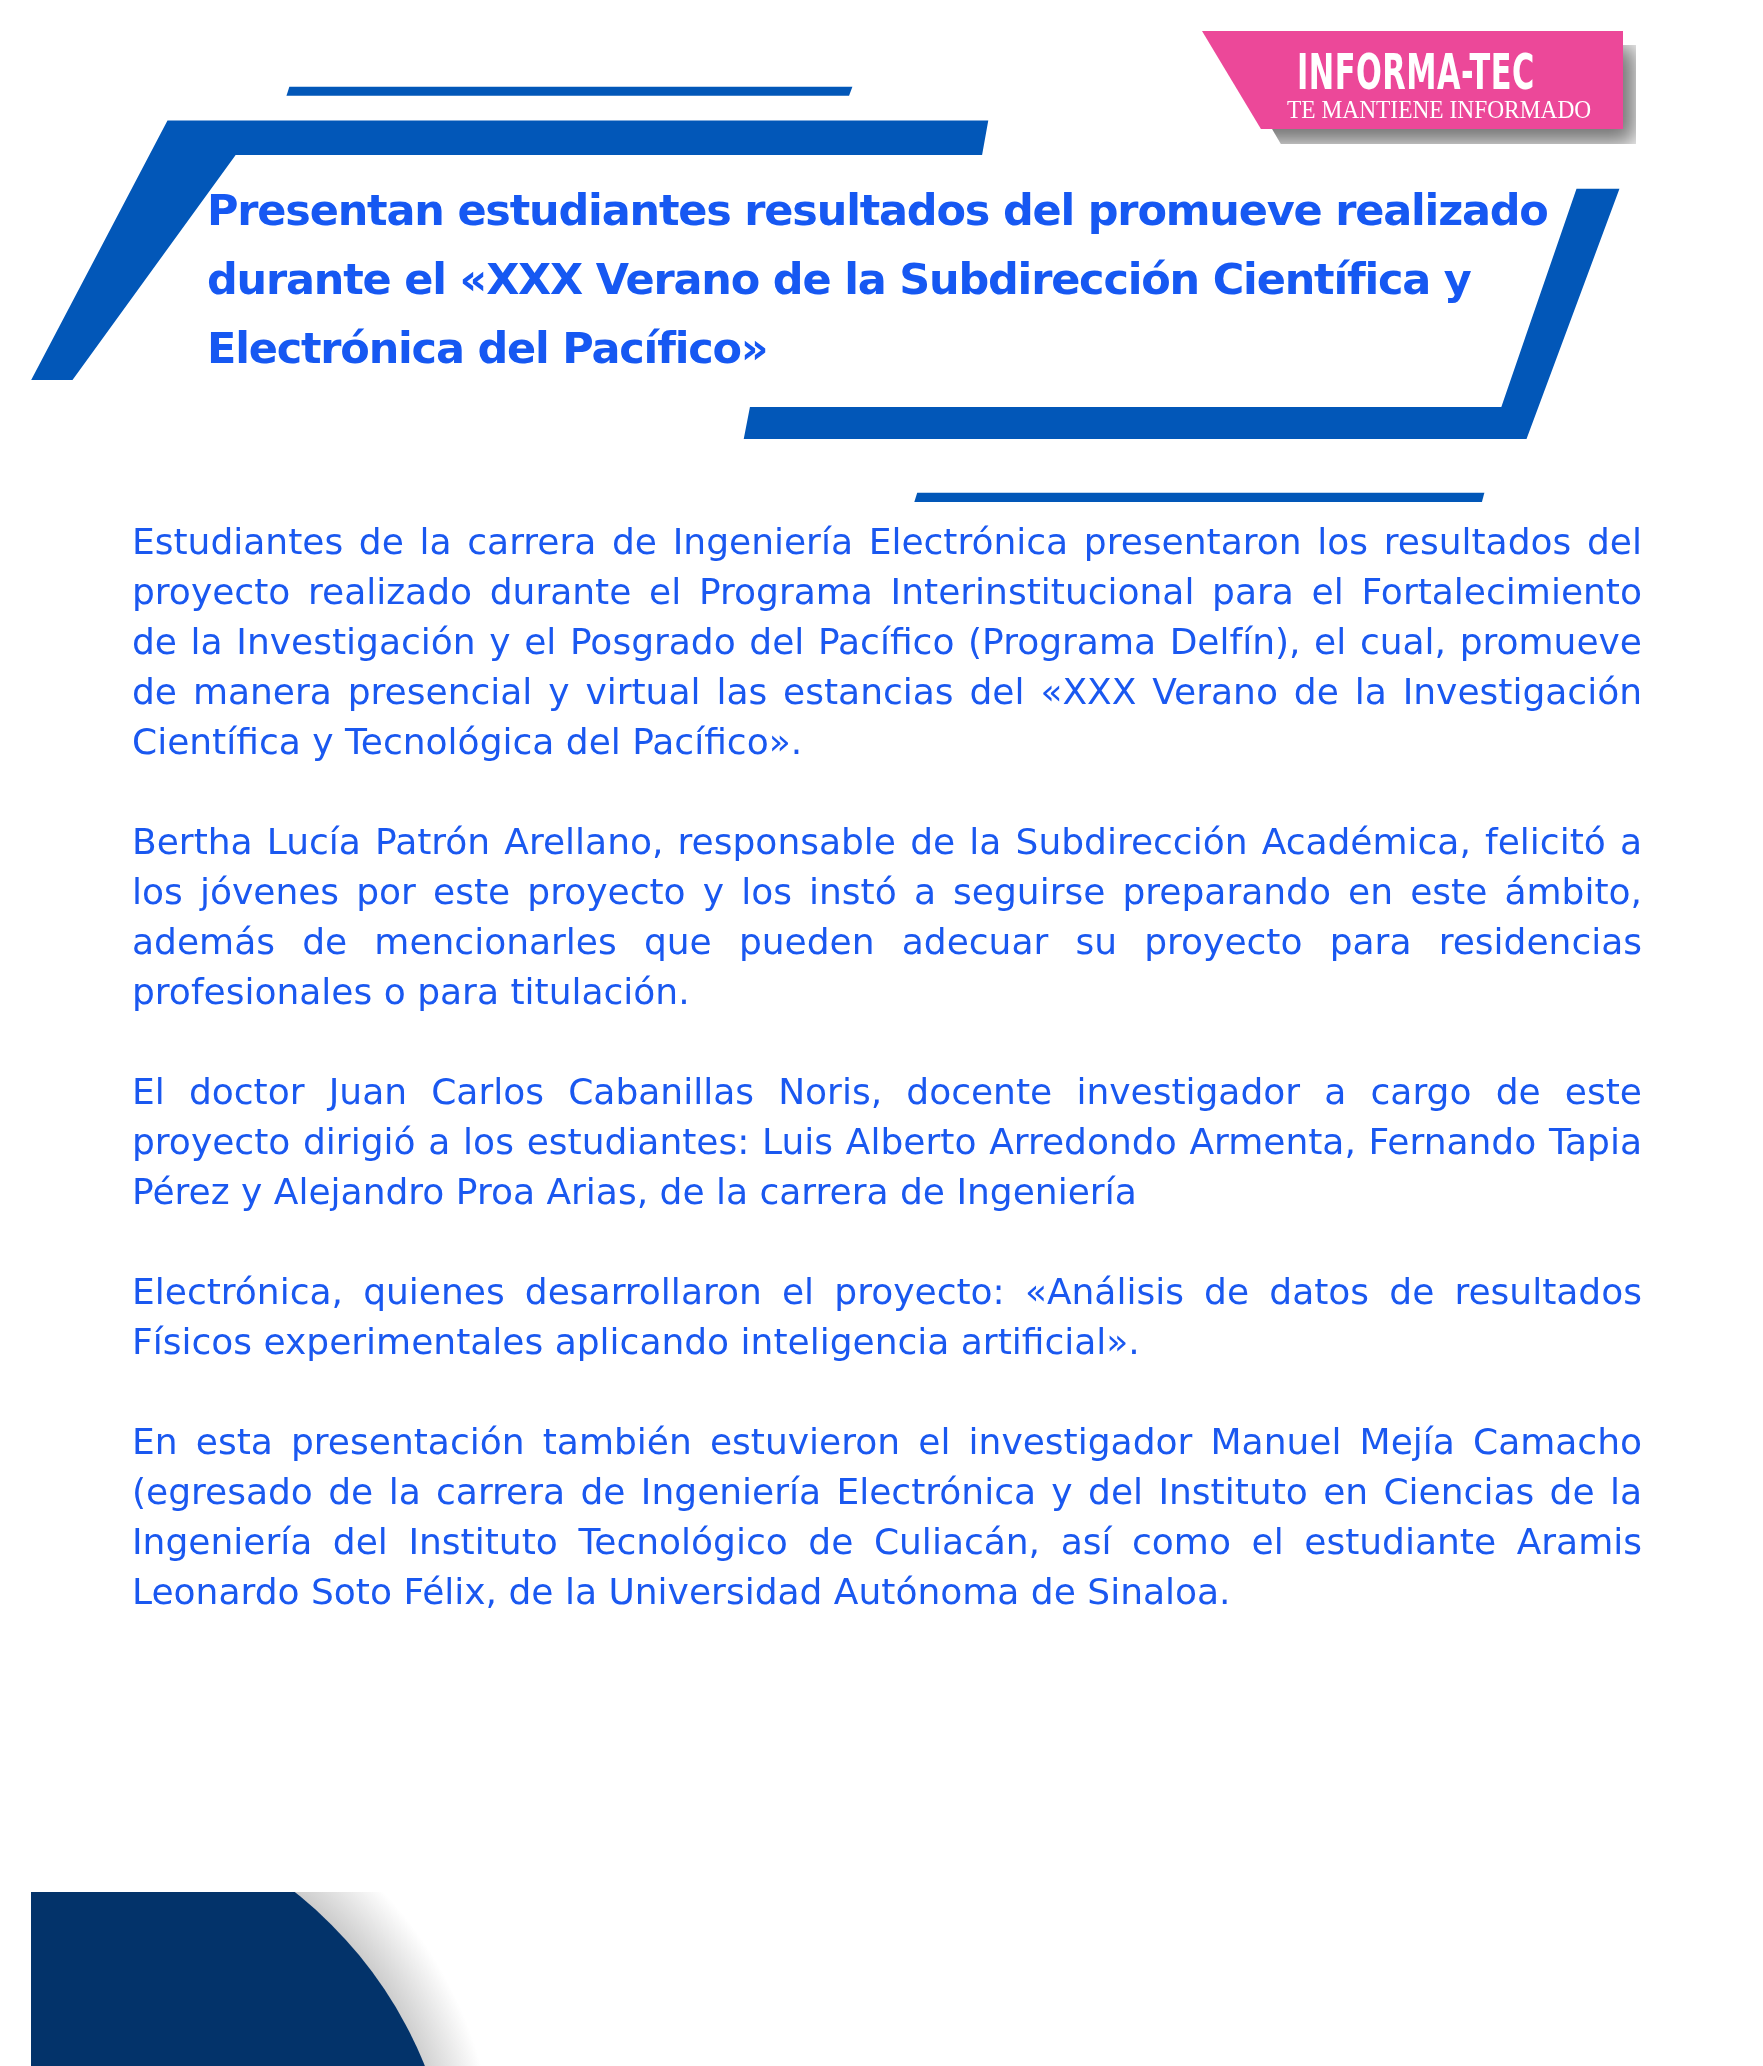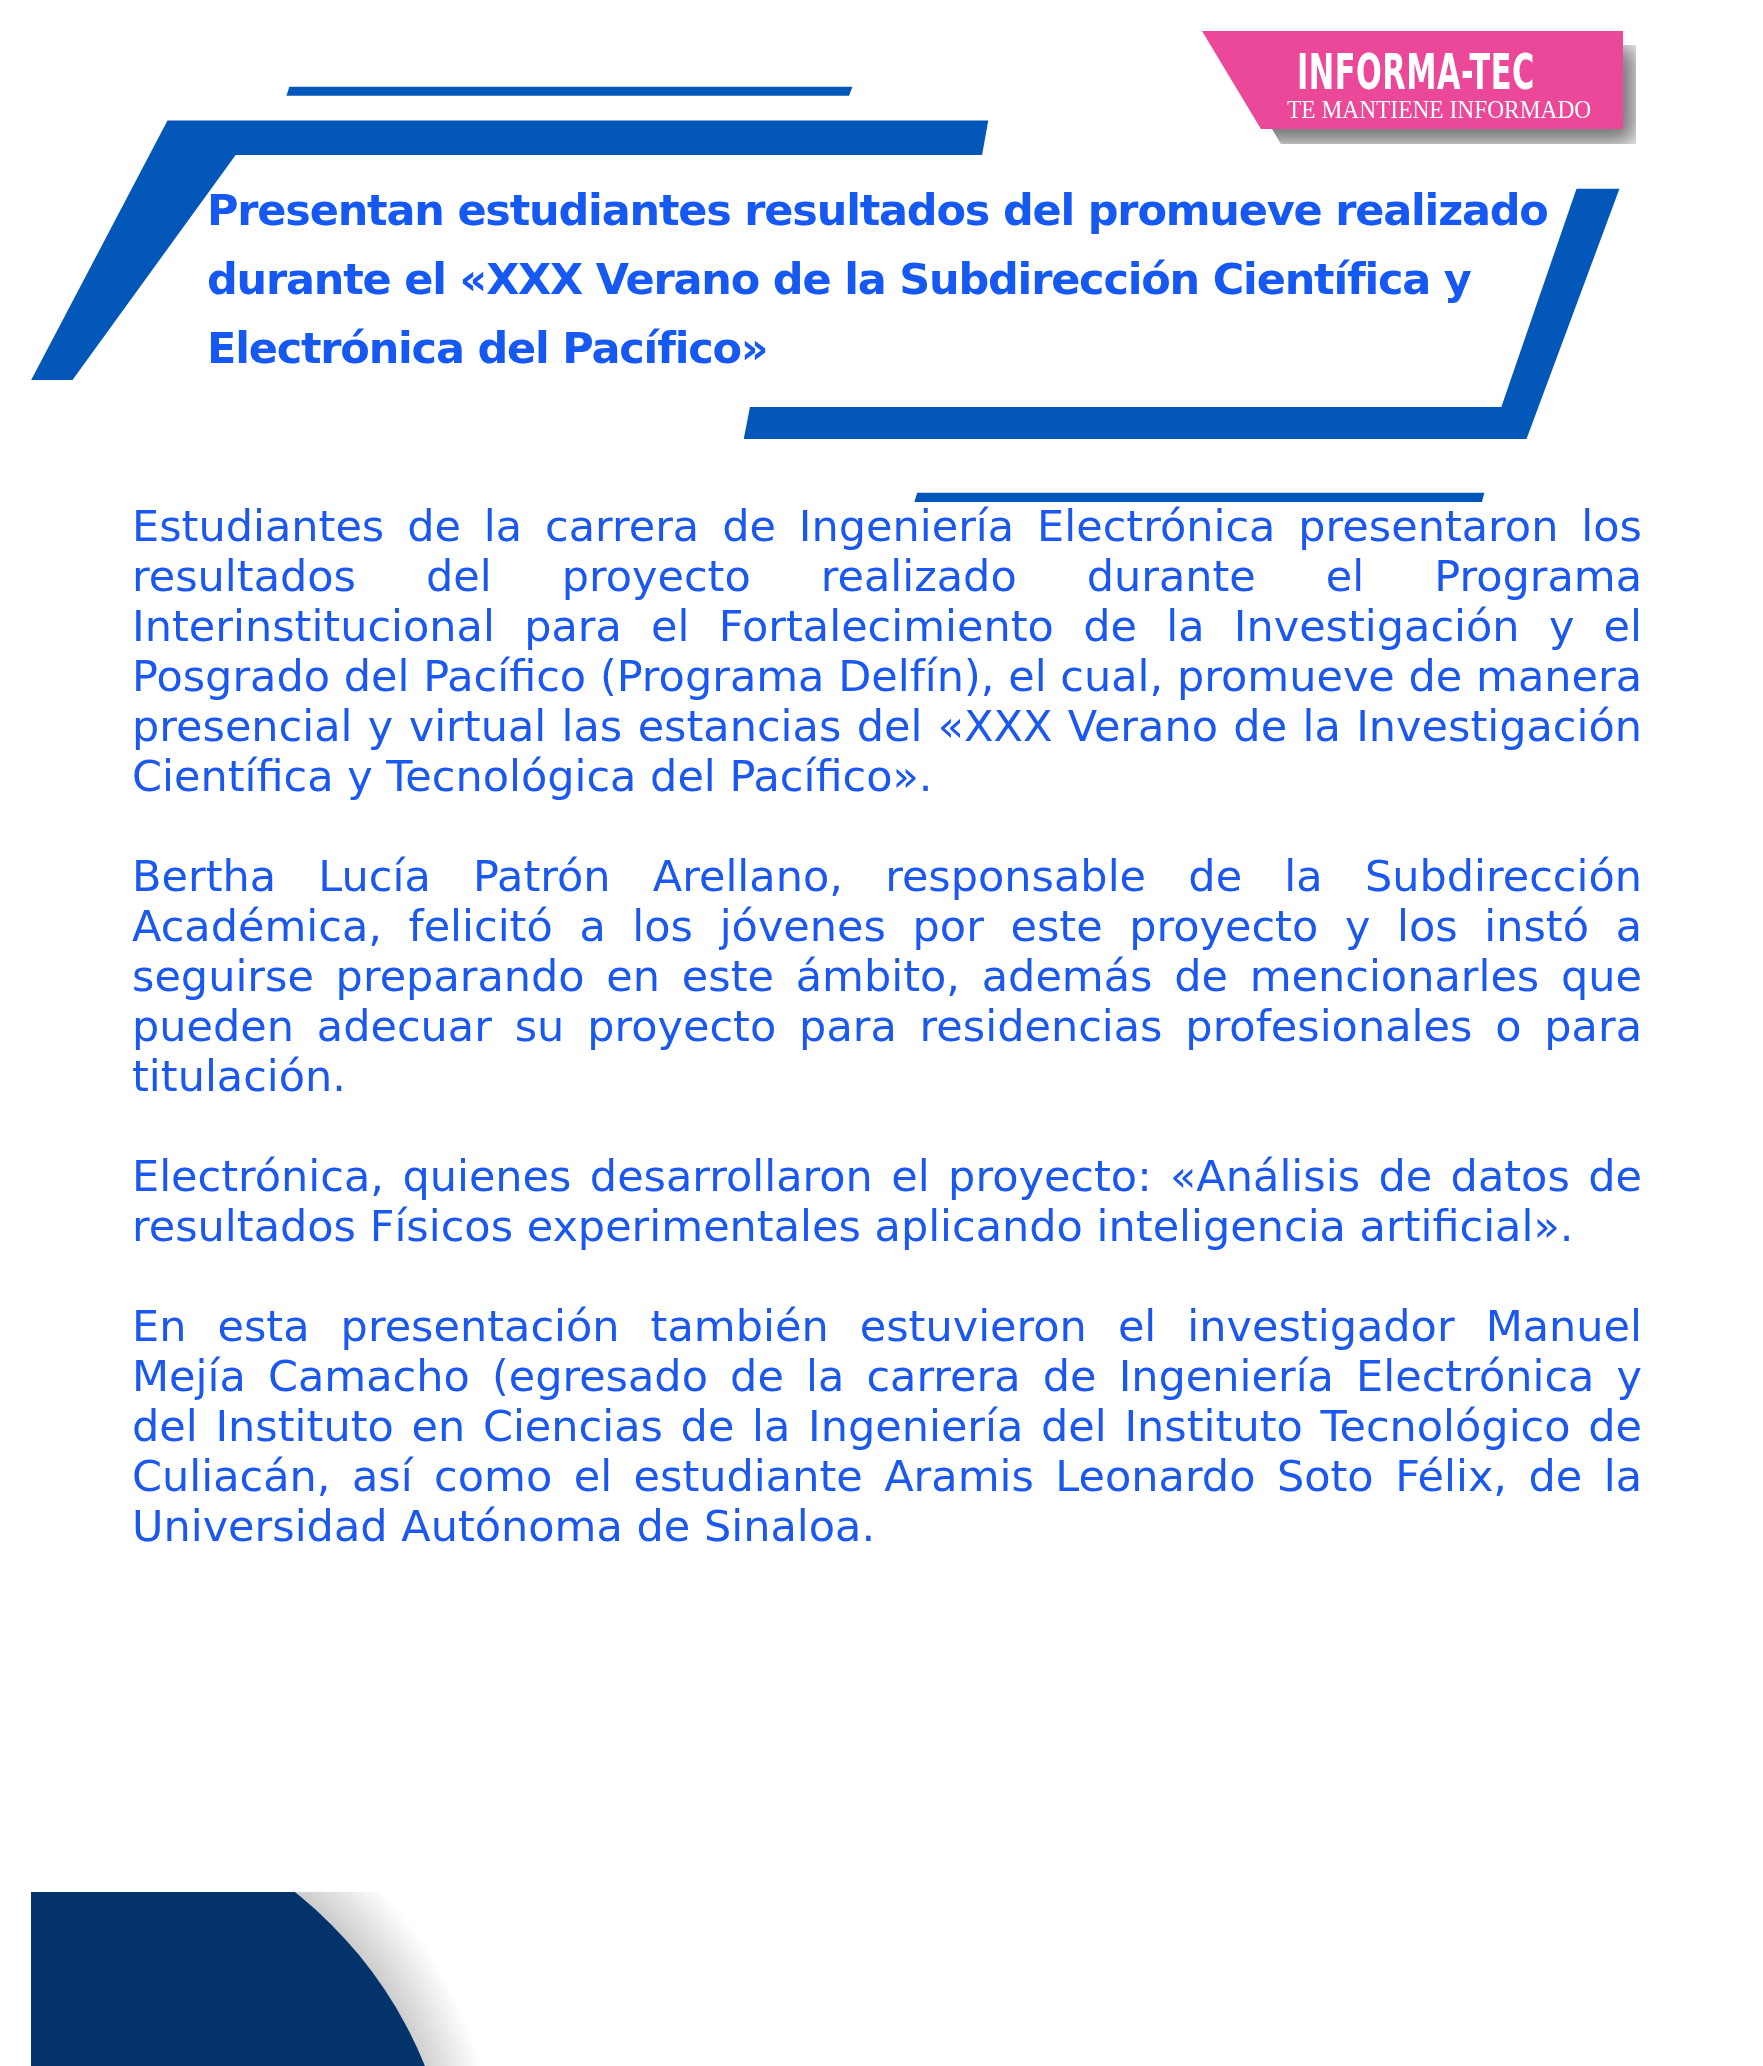--- a/index.html
+++ b/index.html
@@ -39,23 +39,23 @@
     
     .headline {
       position: absolute; left: 207px; top: 176px; width: 1364px;
       font-family: "DejaVu Sans", sans-serif; font-weight: bold;
       color: #1658F2; font-size: 43px; line-height: 69px;
       letter-spacing: -1.2px;
     }
 
     
     .body-text {
-      position: absolute; left: 132px; top: 501px; width: 1510px;
+      position: absolute; left: 132px; top: 517px; width: 1510px;
       color: #1A58F0; font-family: "DejaVu Sans", sans-serif;
-      font-size: 43px; line-height: 50px;
+      font-size: 36px; line-height: 50px;
     }
     .body-text p { margin: 0 0 50px 0; text-align: justify; text-align-last: left; }
     .corner-clip {
       position: absolute; left: 31px; top: 1892px; width: 496px; height: 288px; overflow: hidden;
     }
     .corner-grad {
       position: absolute; left: -426px; top: -190px; width: 950px; height: 950px; border-radius: 50%;
       background: radial-gradient(circle, rgba(90,90,90,1) 44%, rgba(160,160,160,0.6) 52%, rgba(255,255,255,0) 62%);
     }
     .corner-navy {
@@ -85,20 +85,21 @@
 
 <h1 class="headline" style="margin:0;">
   <span>Presentan estudiantes resultados del promueve realizado</span><br>
   <span>durante el «XXX Verano de la Subdirección Científica y</span><br>
   <span>Electrónica del Pacífico»</span>
 </h1>
 
 <div class="body-text">
   <p>Estudiantes de la carrera de Ingeniería Electrónica presentaron los resultados del proyecto realizado durante el Programa Interinstitucional para el Fortalecimiento de la Investigación y el Posgrado del Pacífico (Programa Delfín), el cual, promueve de manera presencial y virtual las estancias del «XXX Verano de la Investigación Científica y Tecnológica del Pacífico».</p>
   <p>Bertha Lucía Patrón Arellano, responsable de la Subdirección Académica, felicitó a los jóvenes por este proyecto y los instó a seguirse preparando en este ámbito, además de mencionarles que pueden adecuar su proyecto para residencias profesionales o para titulación.</p>
+  <p>El doctor Juan Carlos Cabanillas Noris, docente investigador a cargo de este proyecto dirigió a los estudiantes: Luis Alberto Arredondo Armenta, Fernando Tapia Pérez y Alejandro Proa Arias, de la carrera de Ingeniería</p>
   <p>Electrónica, quienes desarrollaron el proyecto: «Análisis de datos de resultados Físicos experimentales aplicando inteligencia artificial».</p>
   <p>En esta presentación también estuvieron el investigador Manuel Mejía Camacho (egresado de la carrera de Ingeniería Electrónica y del Instituto en Ciencias de la Ingeniería del Instituto Tecnológico de Culiacán, así como el estudiante Aramis Leonardo Soto Félix, de la Universidad Autónoma de Sinaloa.</p>
 </div>
 
 <div class="corner-clip">
   <div class="corner-grad"></div>
   <div class="corner-navy"></div>
 </div>
 
 

